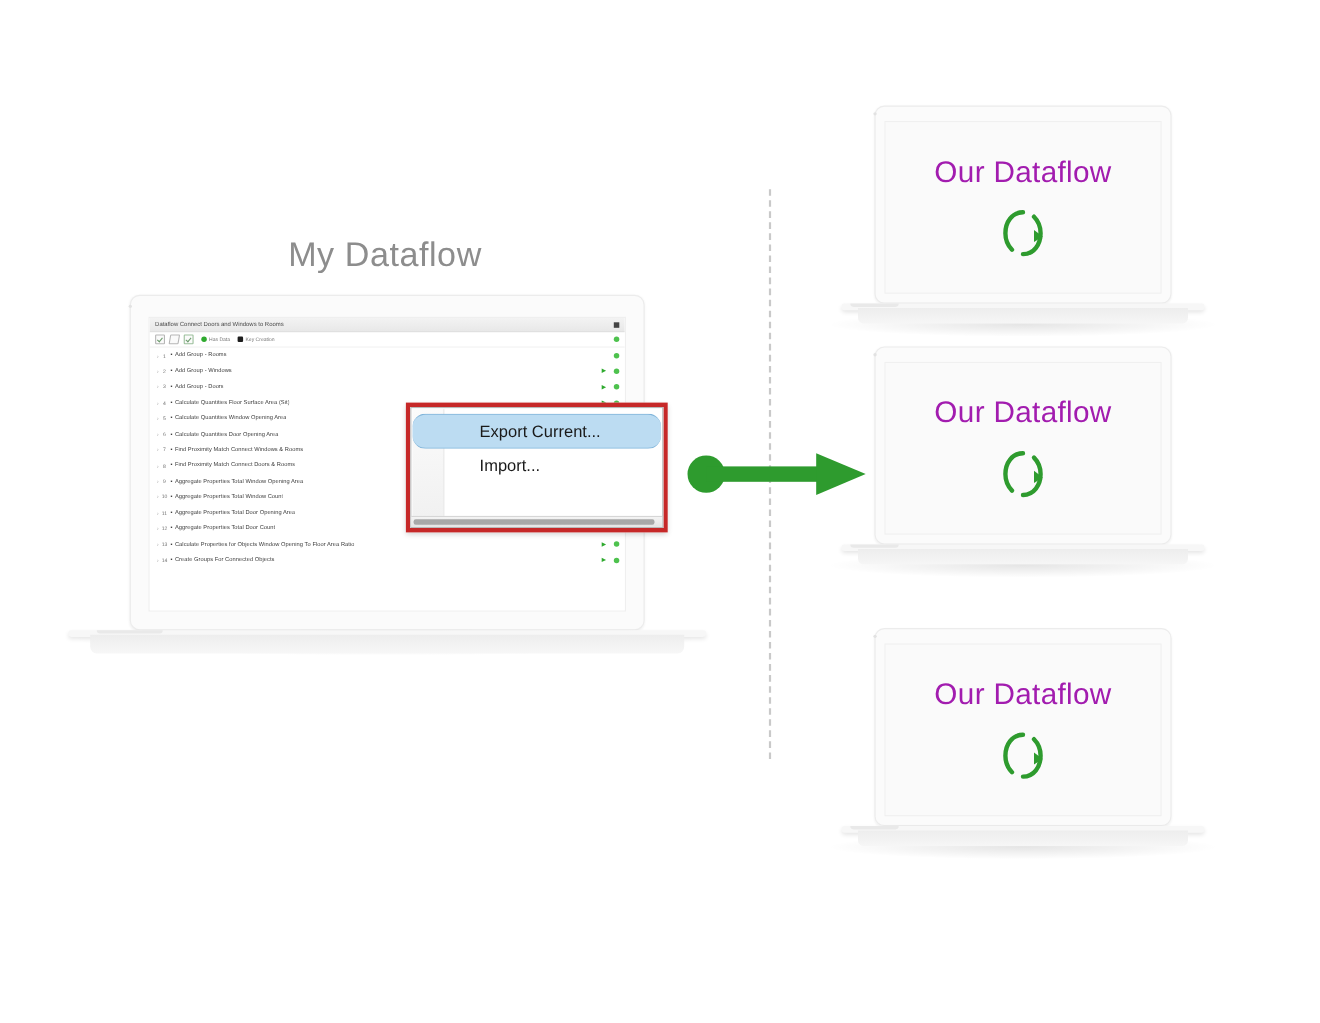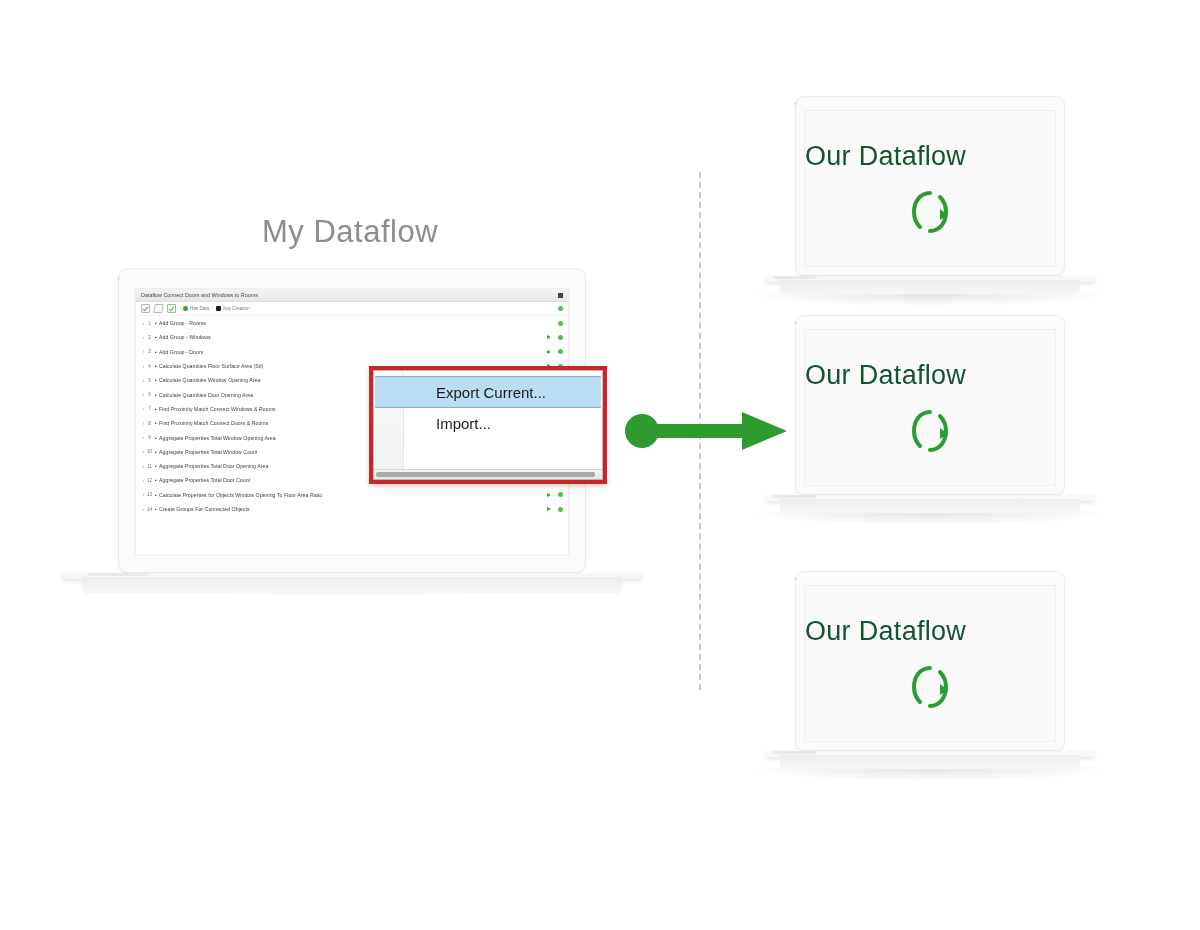--- a/index.html
+++ b/index.html
@@ -84,21 +84,21 @@
     background: #e9e9e9;
     border-radius: 0 0 4px 4px;
     left: 50%;
   }
 
   
   .od-lid   { width: 270px; height: 180px; }
   .od-screen{ left: 9px; top: 14px; width: 252px; height: 157px; background:#fafafa; border-color:#f0f0f0;}
   .od-title {
     position:absolute; left:0; right:0; top: 30px;
-    text-align:left; font-size: 27px; color:#14532d; font-weight:400; letter-spacing:0.3px;
+    text-align:center; font-size: 27px; color:#a21caf; font-weight:400; letter-spacing:0.3px;
   }
   .od-spinner {
     position:absolute; left:50%; margin-left:-19px; top: 78px;
     width:38px; height:46px;
   }
   .od-base-top { width: 330px; left: -30px; top: 180px; }
   .od-base     { width: 300px; left: -15px; top: 184px; height: 14px;
                  background: linear-gradient(180deg,#ededed 0%,#f6f6f6 100%); border-radius:0 0 5px 5px;}
 
   
@@ -252,20 +252,21 @@
     filter: blur(0.3px);
     box-sizing: border-box;
   }
   .cm-item.selected {
     background: #bcdcf2;
     border-top: 1px solid #7fb4da;
     border-bottom: 1px solid #7fb4da;
     margin-left: 1px;
     margin-right: 1px;
     padding-left: 61px;
+    border-radius: 12px;
   }
   #cm-scroll {
     height: 9px;
     background: linear-gradient(180deg,#f4f4f4 0%,#e4e4e4 100%);
     border-top: 1px solid #d6d6d6;
     position: relative;
   }
   #cm-scroll-thumb {
     position:absolute;
     left: 2px; top: 2px;

